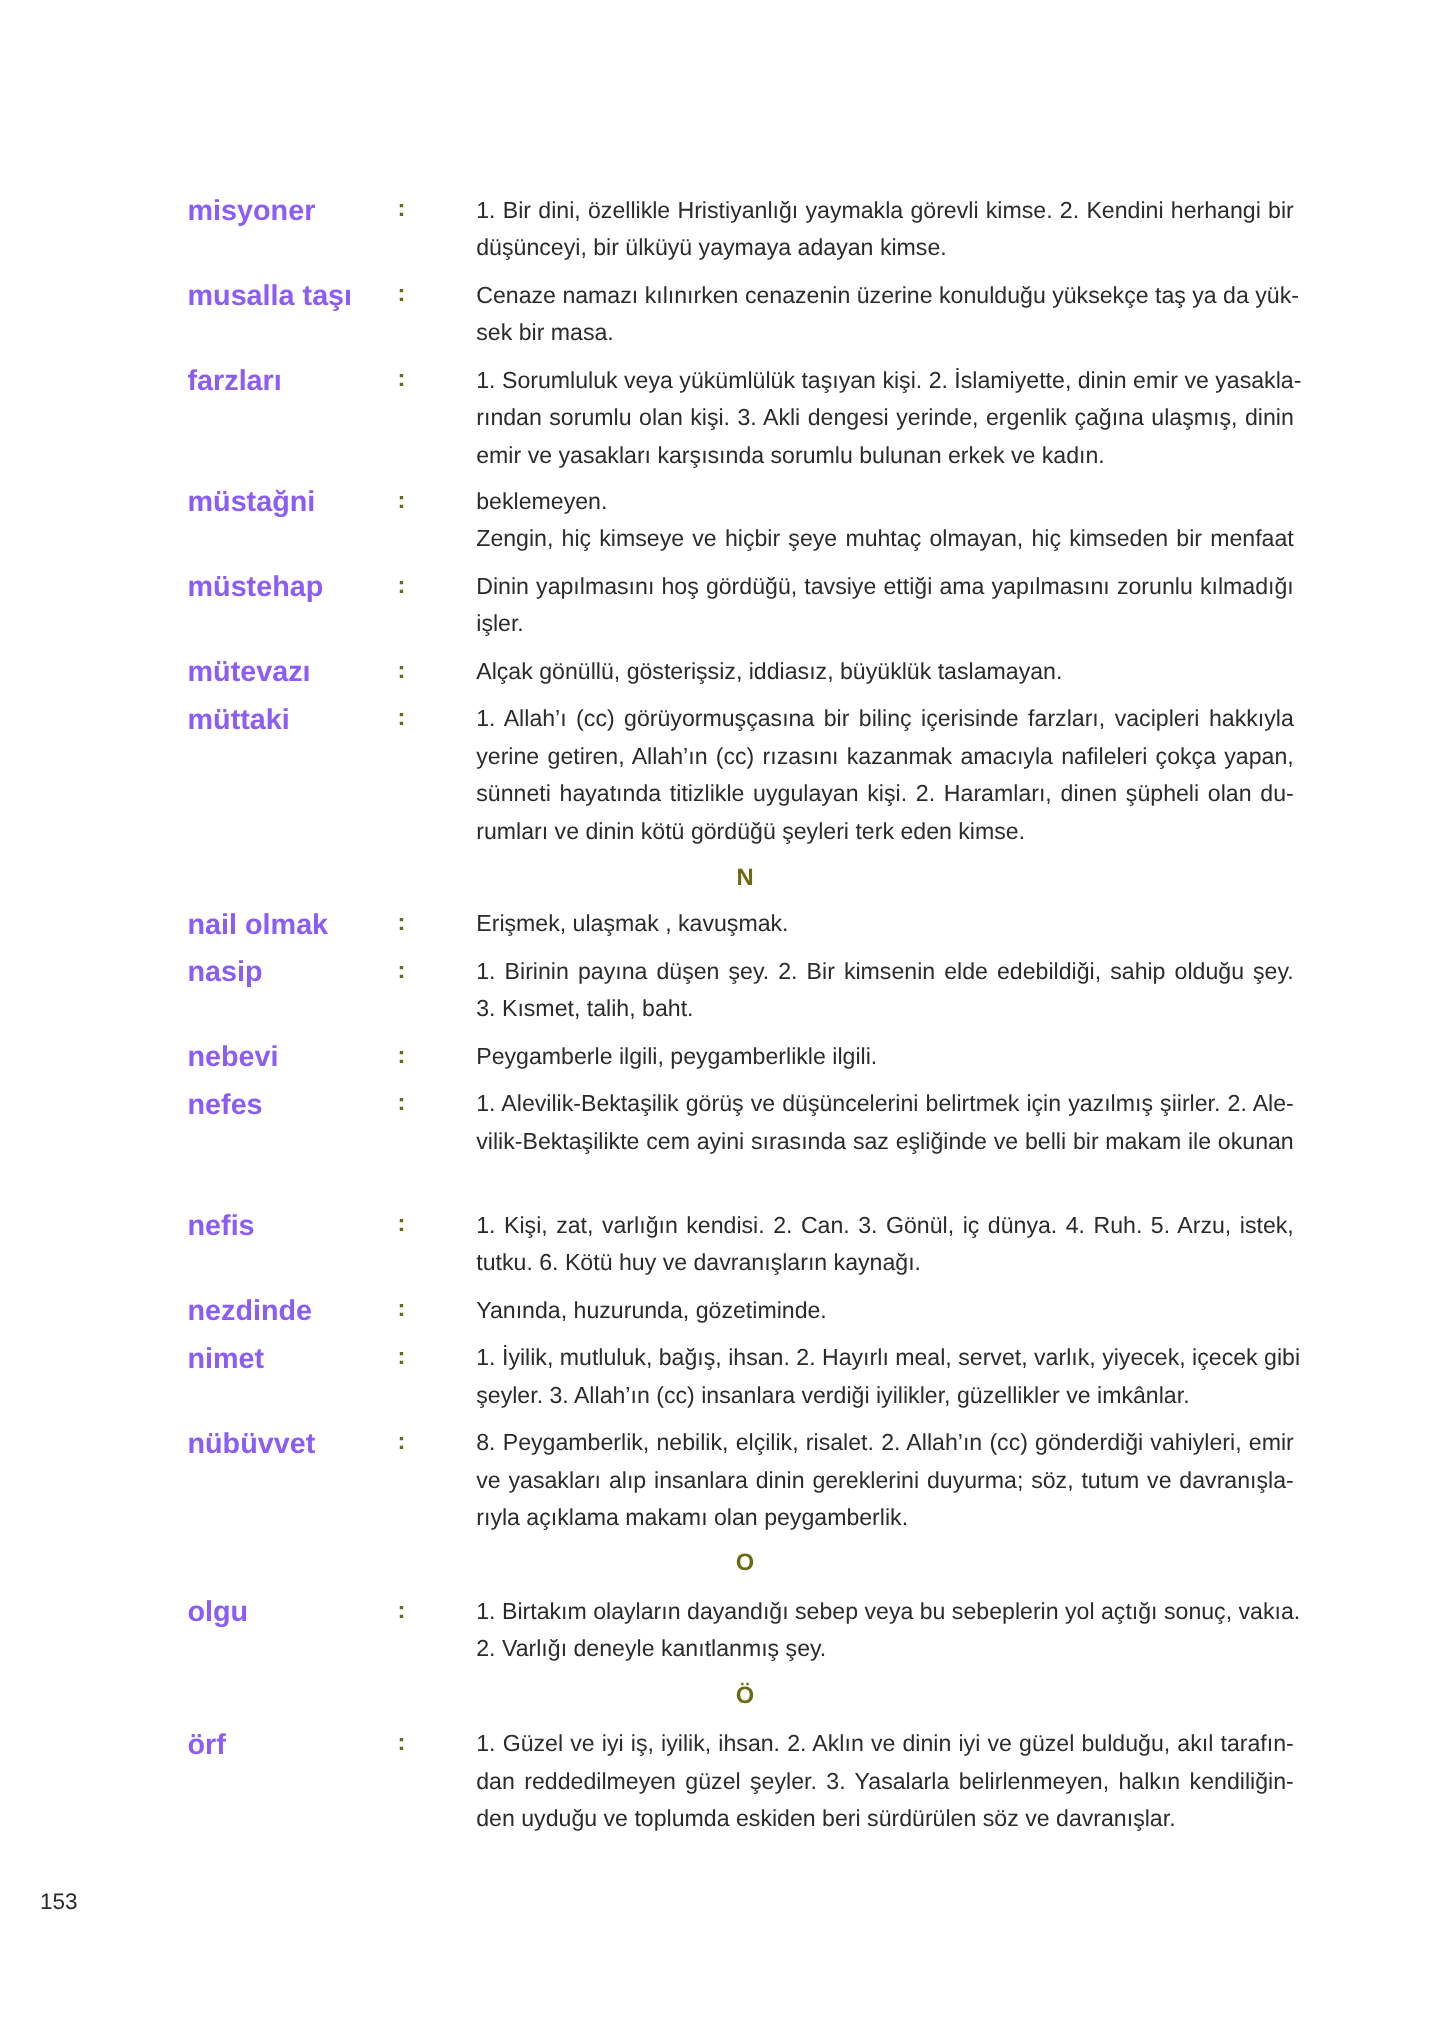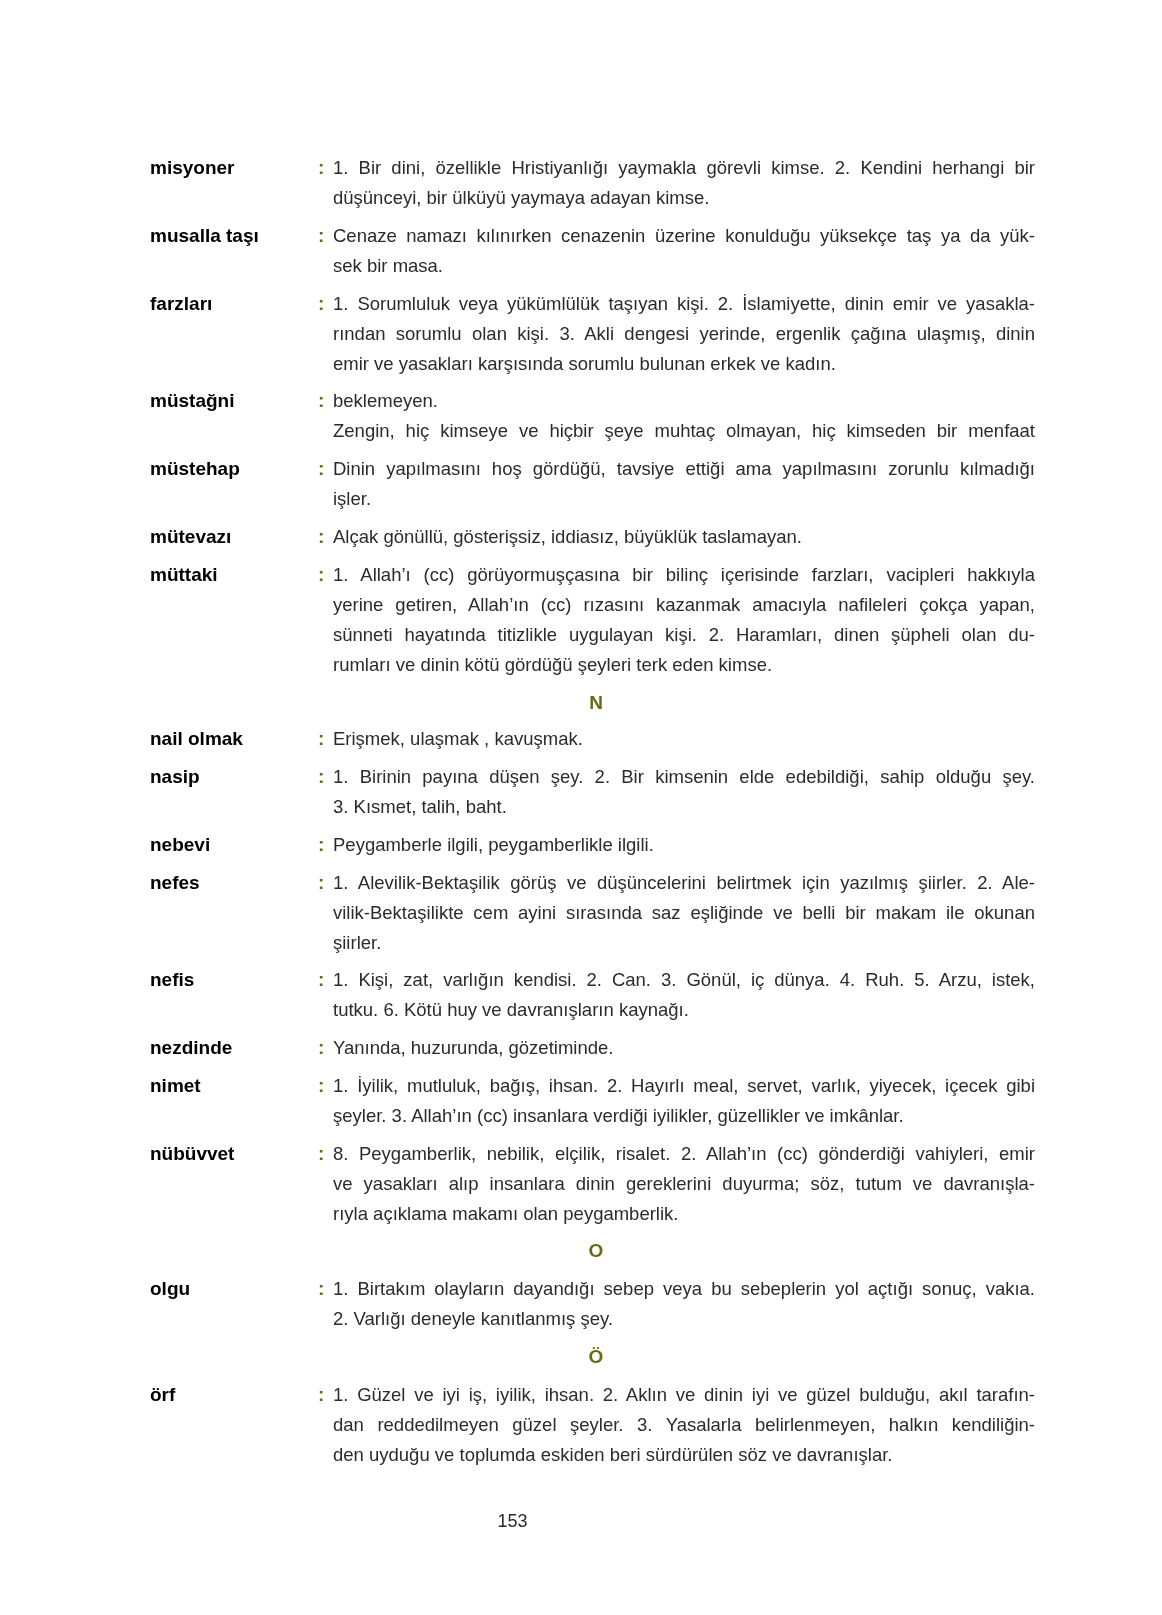--- a/index.html
+++ b/index.html
@@ -4,41 +4,41 @@
 <style>
   html, body { margin: 0; padding: 0; background: #ffffff; }
   body {
     width: 1162px; height: 1615px; position: relative; overflow: hidden;
     font-family: "Liberation Sans", sans-serif; color: #2b2b2b;
   }
   .page { position: absolute; left: 0; top: 0; width: 1162px; height: 1615px; }
   .entry { position: absolute; left: 0; width: 1162px; }
   .term {
     position: absolute; left: 150px; top: 0;
-    font-weight: bold; font-size: 19px; color: #000000; line-height: 30px;
+    font-weight: bold; font-size: 23px; color: #8b5cf6; line-height: 30px;
     white-space: nowrap;
   }
   .colon {
     position: absolute; left: 318px; top: 0;
     font-weight: bold; font-size: 19px; color: #6b6a12; line-height: 30px;
   }
   .def {
     position: absolute; left: 333px; top: 0; width: 702px;
     font-size: 18.5px; line-height: 30px; color: #2b2b2b;
   }
-  .line { display: block; white-space: nowrap; text-align: justify; text-align-last: justify; }
+  .line { display: block; white-space: nowrap; text-align: justify; text-align-last: justify; margin-left: 48px; }
   .line.last { text-align-last: left; }
   .section-letter {
     position: absolute; left: 0; width: 1162px; text-align: center;
     font-weight: bold; font-size: 19px; color: #6b6a12; line-height: 30px;
     padding-left: 30px; box-sizing: border-box;
   }
   .page-number {
-    position: absolute; left: 0; width: 1025px; top: 1506px; text-align: center;
-    font-size: 18px; color: #2b2b2b; line-height: 30px;
+    position: absolute; left: 0; width: 1025px; top: 1506px; 
+    font-size: 18px; color: #2b2b2b; line-height: 30px; padding-left: 32px;
   }
 </style>
 </head>
 <body>
 
 <div class="page">
   <div id="entries">
       <div class="entry" style="top: 153px;">
         <span class="term">misyoner</span>
         <span class="colon">:</span>
@@ -118,21 +118,20 @@
         <div class="def">
           <span class="line last">Peygamberle ilgili, peygamberlikle ilgili.</span>
         </div>
       </div>
       <div class="entry" style="top: 868px;">
         <span class="term">nefes</span>
         <span class="colon">:</span>
         <div class="def">
           <span class="line">1. Alevilik-Bektaşilik görüş ve düşüncelerini belirtmek için yazılmış şiirler. 2. Ale-</span>
           <span class="line">vilik-Bektaşilikte cem ayini sırasında saz eşliğinde ve belli bir makam ile okunan</span>
-          <span class="line last">şiirler.</span>
         </div>
       </div>
       <div class="entry" style="top: 965px;">
         <span class="term">nefis</span>
         <span class="colon">:</span>
         <div class="def">
           <span class="line">1. Kişi, zat, varlığın kendisi. 2. Can. 3. Gönül, iç dünya. 4. Ruh. 5. Arzu, istek,</span>
           <span class="line last">tutku. 6. Kötü huy ve davranışların kaynağı.</span>
         </div>
       </div>

